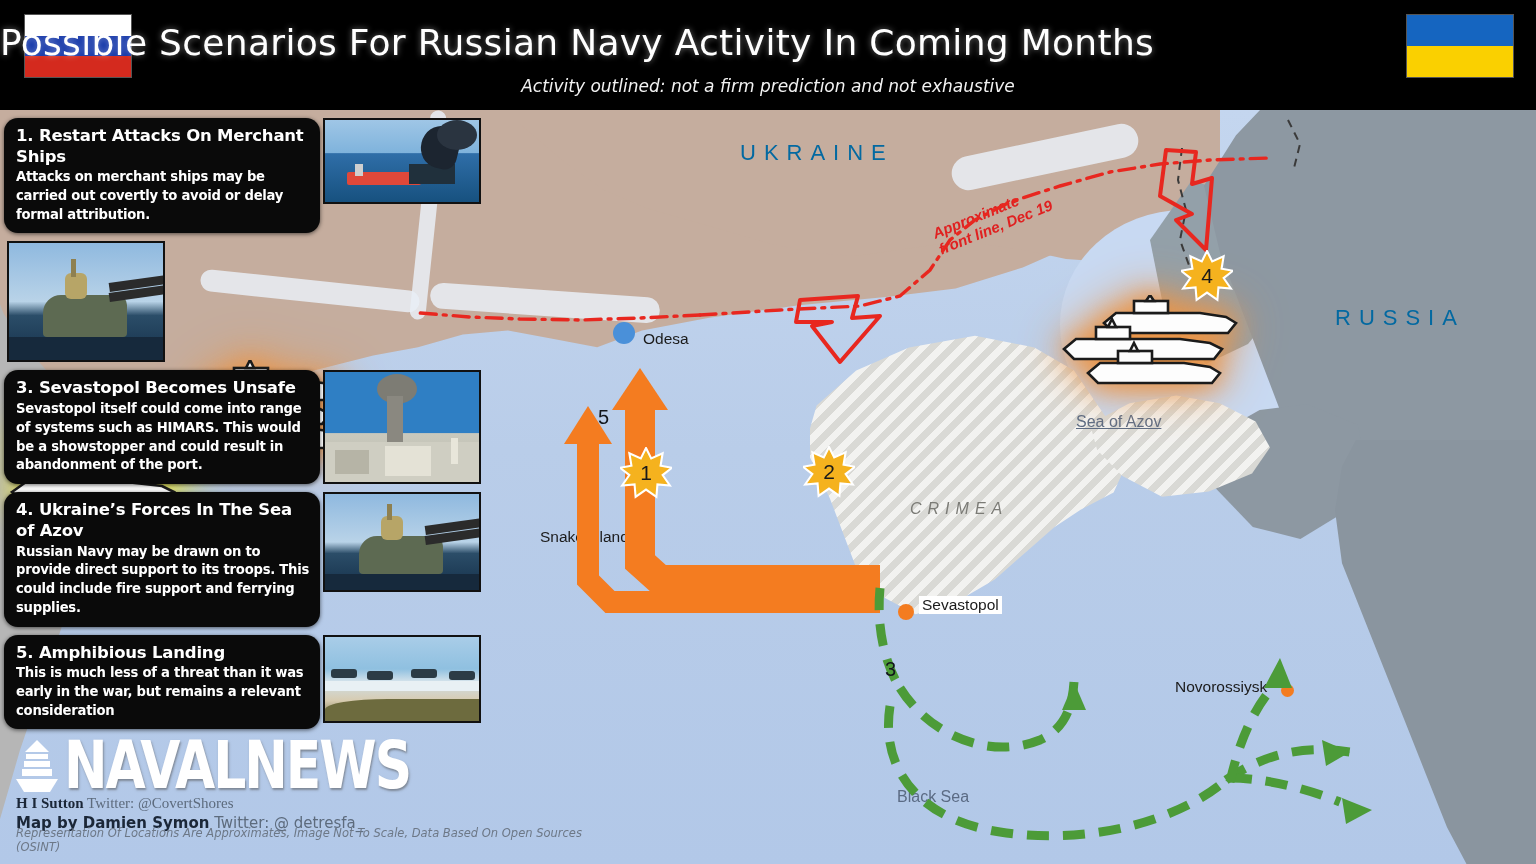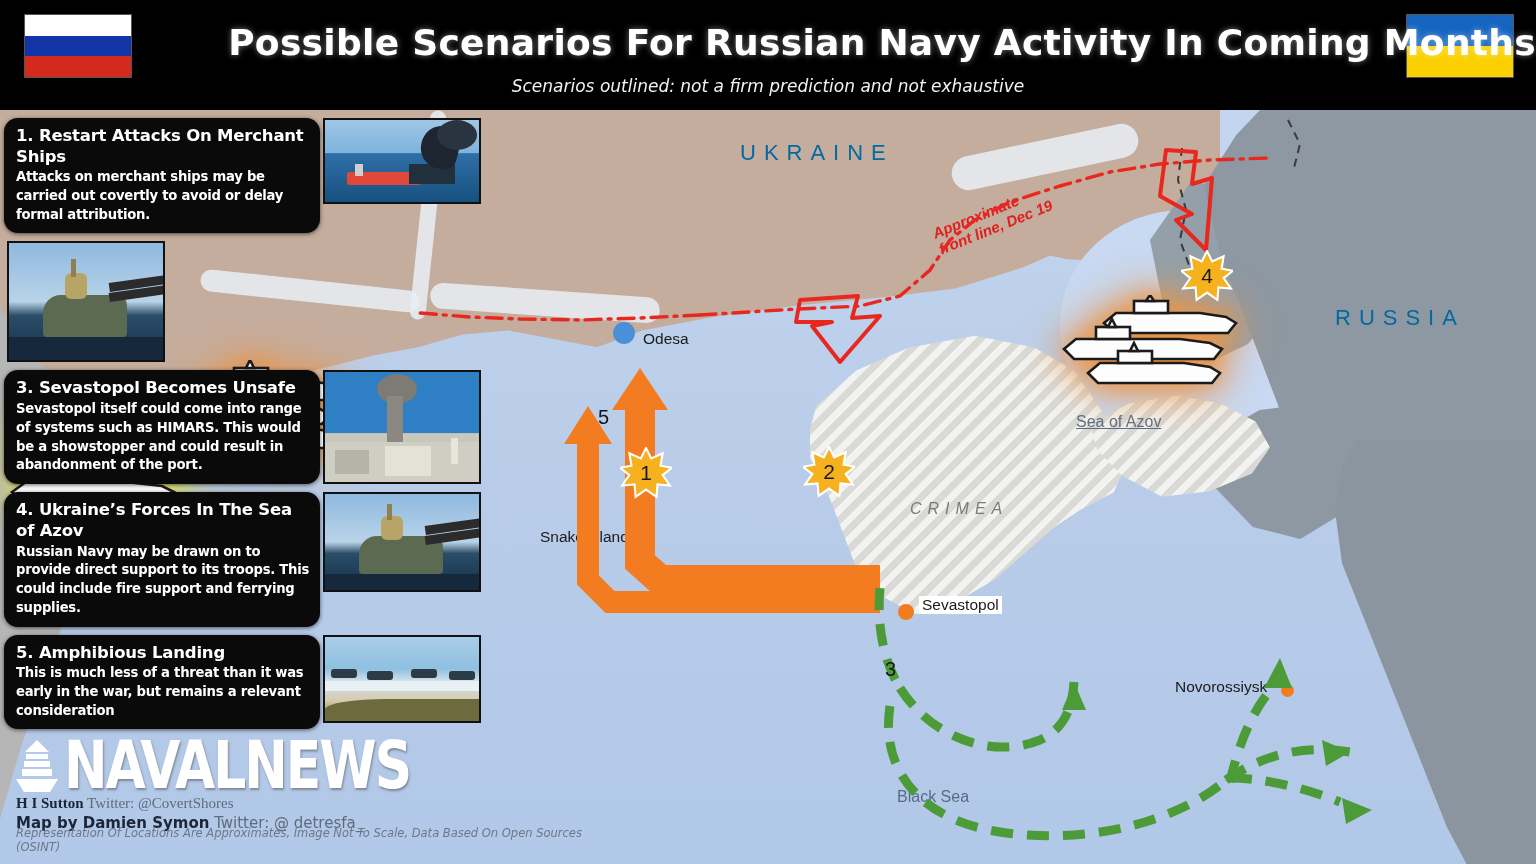--- a/index.html
+++ b/index.html
@@ -83,23 +83,23 @@
       90% 68%, 66% 82%, 40% 86%, 18% 70%, 4% 50%);
   }
   .riverpatch{position:absolute;background:#e9eef6;opacity:.85;}
 
   
   .header{position:absolute;left:0;top:0;width:1536px;height:110px;background:#000;z-index:40;}
   .flag{position:absolute;top:14px;width:106px;height:62px;border:1px solid #555;}
   .flag.ru{left:24px;}
   .flag.ua{left:1406px;}
   .fr{height:33.33%;width:100%;}
-  .title{position:absolute;left:0;top:22px;width:1536px;text-align:right;
+  .title{position:absolute;left:0;top:22px;width:1536px;text-align:left;
     color:#fff;font-size:36px;letter-spacing:.3px;font-family:"DejaVu Sans",sans-serif;
-    font-weight:700;text-shadow:0 0 6px rgba(255,255,255,.45);}
+    font-weight:400;text-shadow:0 0 6px rgba(255,255,255,.45);}
   .subtitle{position:absolute;left:0;top:76px;width:1536px;text-align:center;
     color:#f2f2f2;font-size:17px;font-style:italic;font-family:"DejaVu Sans",sans-serif;}
 
   
   .cards{position:absolute;left:0;top:110px;width:500px;z-index:30;}
   .card{position:relative;display:flex;margin:8px 0 0 4px;width:490px;}
   .card-body{background:#0a0a0a;color:#fff;border-radius:14px;
     padding:8px 10px 9px 12px;width:316px;box-sizing:border-box;
     box-shadow:0 1px 4px rgba(0,0,0,.6);}
   .card-title{font-size:16.5px;font-weight:700;line-height:1.25;margin-bottom:1px;
@@ -324,21 +324,21 @@
     <div class="flag ru">
       <div class="fr" style="background:#FFFFFF"></div>
       <div class="fr" style="background:#1235A8"></div>
       <div class="fr" style="background:#D42A1E"></div>
     </div>
     <div class="flag ua">
       <div style="height:50%;background:#1565C0"></div>
       <div style="height:50%;background:#FAD000"></div>
     </div>
     <div class="title">Possible Scenarios For Russian Navy Activity In Coming Months</div>
-    <div class="subtitle">Scenarios outlined: not a firm prediction and not exhaustive</div>
+    <div class="subtitle">Activity outlined: not a firm prediction and not exhaustive</div>
   </div>
 
   <div class="cards">
 
     <div class="card">
       <div class="card-body">
         <div class="card-title">1.  Restart Attacks On Merchant Ships</div>
         <div class="card-text">Attacks on merchant ships may be carried out covertly to avoid or delay formal attribution.</div>
       </div>
       <div class="thumb th-burning" style="height:86px;">

